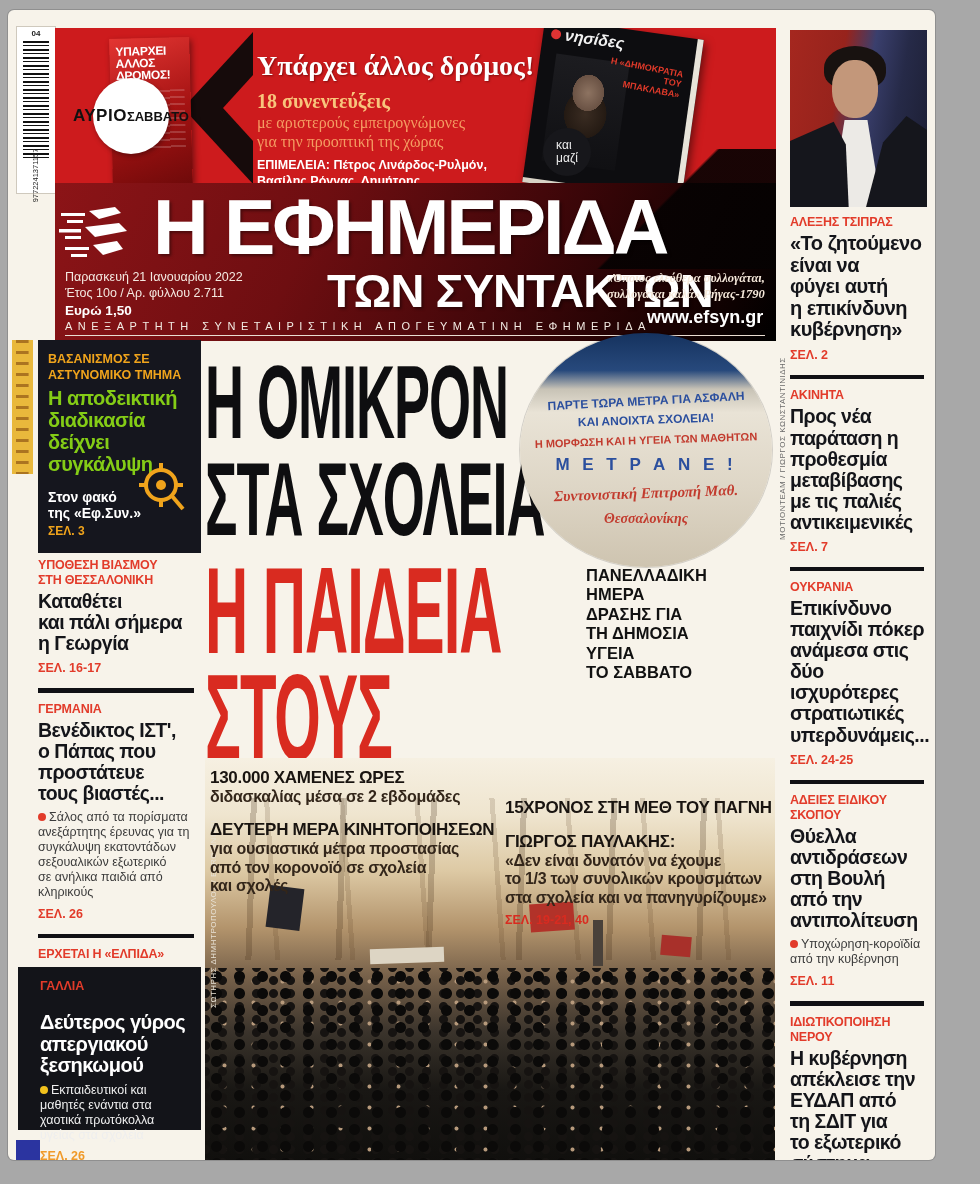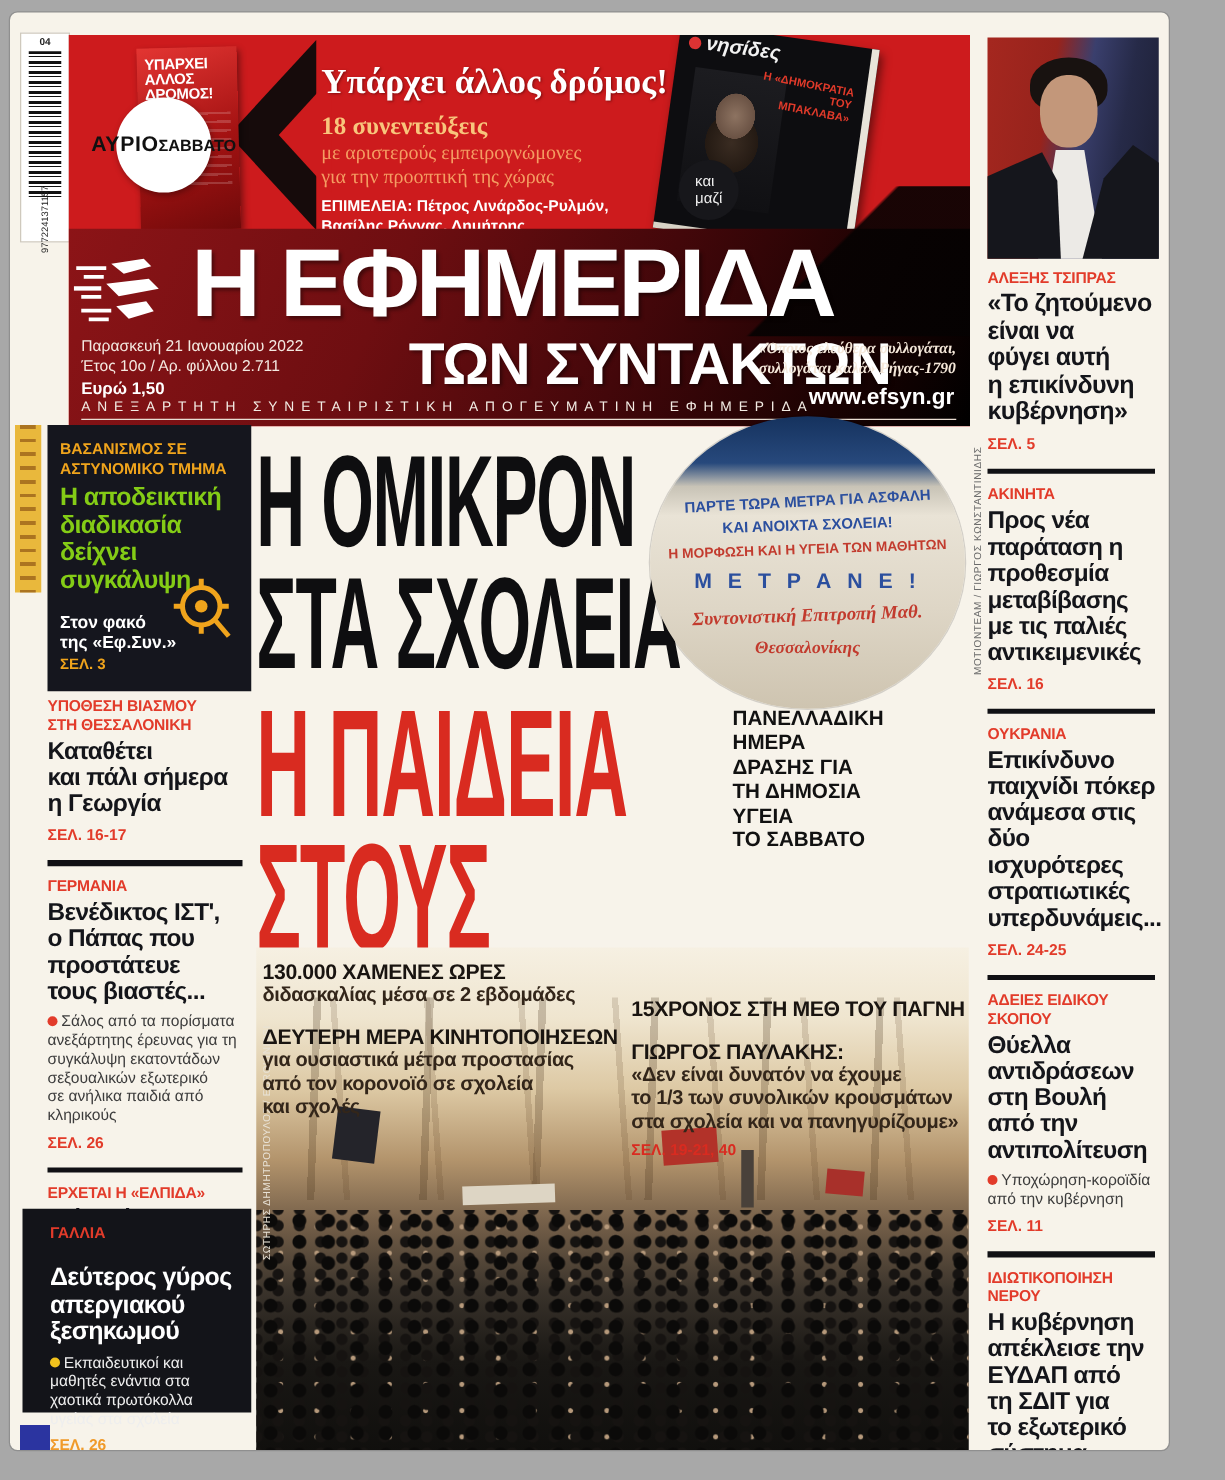--- a/index.html
+++ b/index.html
@@ -361,32 +361,32 @@
         <div class="pt-jacket"></div>
         <div class="pt-jacket2"></div>
       </div>
       <div class="news" style="margin-top:8px;">
         <div class="kicker" data-bind="right.tsipras.kicker">ΑΛΕΞΗΣ ΤΣΙΠΡΑΣ</div>
         <div class="hl" style="font-size:20px;" data-bind="right.tsipras.headline">«Το ζητούμενο
 είναι να
 φύγει αυτή
 η επικίνδυνη
 κυβέρνηση»</div>
-        <div class="pageref" data-bind="right.tsipras.page">ΣΕΛ. 5</div>
+        <div class="pageref" data-bind="right.tsipras.page">ΣΕΛ. 2</div>
       </div>
       <div class="divider"></div>
       <div class="news">
         <div class="kicker" data-bind="right.sections.0.kicker">ΑΚΙΝΗΤΑ</div>
         <div class="hl" data-bind="right.sections.0.headline">Προς νέα
 παράταση η
 προθεσμία
 μεταβίβασης
 με τις παλιές
 αντικειμενικές</div>
-        <div class="pageref" data-bind="right.sections.0.page">ΣΕΛ. 16</div>
+        <div class="pageref" data-bind="right.sections.0.page">ΣΕΛ. 7</div>
       </div>
       <div class="divider"></div>
       <div class="news">
         <div class="kicker" data-bind="right.sections.1.kicker">ΟΥΚΡΑΝΙΑ</div>
         <div class="hl" data-bind="right.sections.1.headline">Επικίνδυνο
 παιχνίδι πόκερ
 ανάμεσα στις
 δύο ισχυρότερες
 στρατιωτικές
 υπερδυνάμεις...</div>

